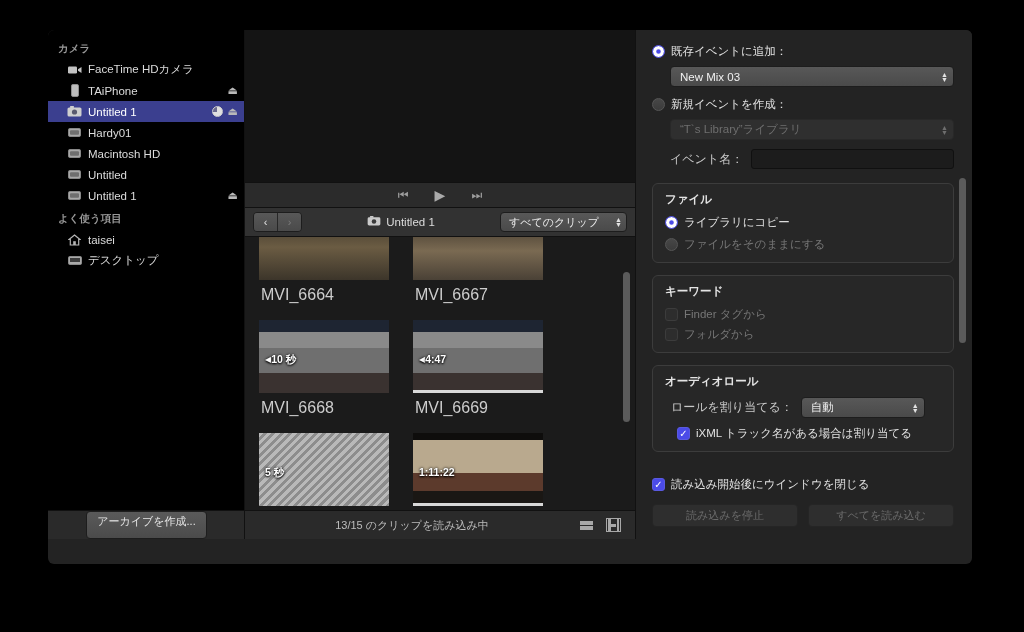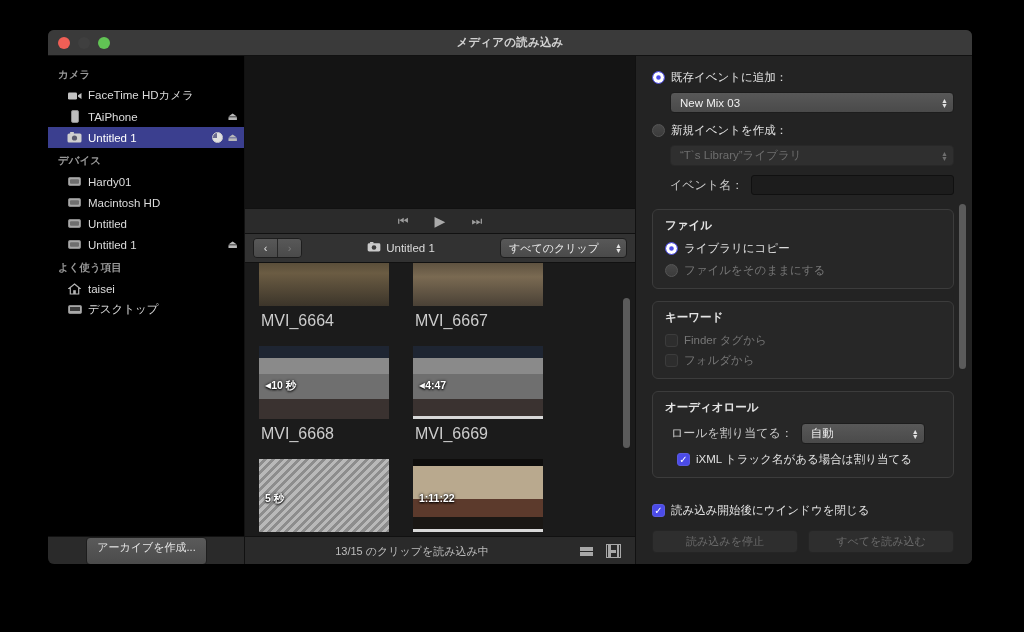--- a/index.html
+++ b/index.html
@@ -170,28 +170,20 @@
     position:absolute;left:0;right:0;bottom:0;padding:0 18px 12px 16px;
   }
   .act-btns{display:flex;gap:10px;margin-top:12px;justify-content:center;}
   .act-btns .btn{flex:1;text-align:center;padding:4px 0;}
 </style>
 </head>
 <body>
 
 <div class="window">
 
-  <div class="titlebar">
-    <div class="traffic">
-      <div class="tl red"></div>
-      <div class="tl yellow"></div>
-      <div class="tl green"></div>
-    </div>
-    <div class="wtitle">メディアの読み込み</div>
-  </div>
 
   <div class="body">
 
     <div class="sidebar">
 
       <div>
         <div class="sb-head">カメラ</div>
 
         <div class="sb-row">
           <span class="sb-ico">
@@ -225,21 +217,20 @@
           </span>
           <span class="sb-lbl">Untitled 1</span>
           <span class="sb-right">
             <span class="pie"></span>
             <span class="eject">⏏</span>
           </span>
         </div>
       </div>
 
       <div>
-        <div class="sb-head">デバイス</div>
 
         <div class="sb-row">
           <span class="sb-ico">
             <svg width="13" height="11" viewBox="0 0 13 11">
                 <rect x="0.5" y="1.5" width="12" height="8" rx="1.3" fill="#a9a9a9" stroke="#888"></rect>
                 <rect x="2" y="3.3" width="9" height="4.4" rx="1" fill="#6f6f6f"></rect>
               </svg>
           </span>
           <span class="sb-lbl">Hardy01</span>
         </div>

